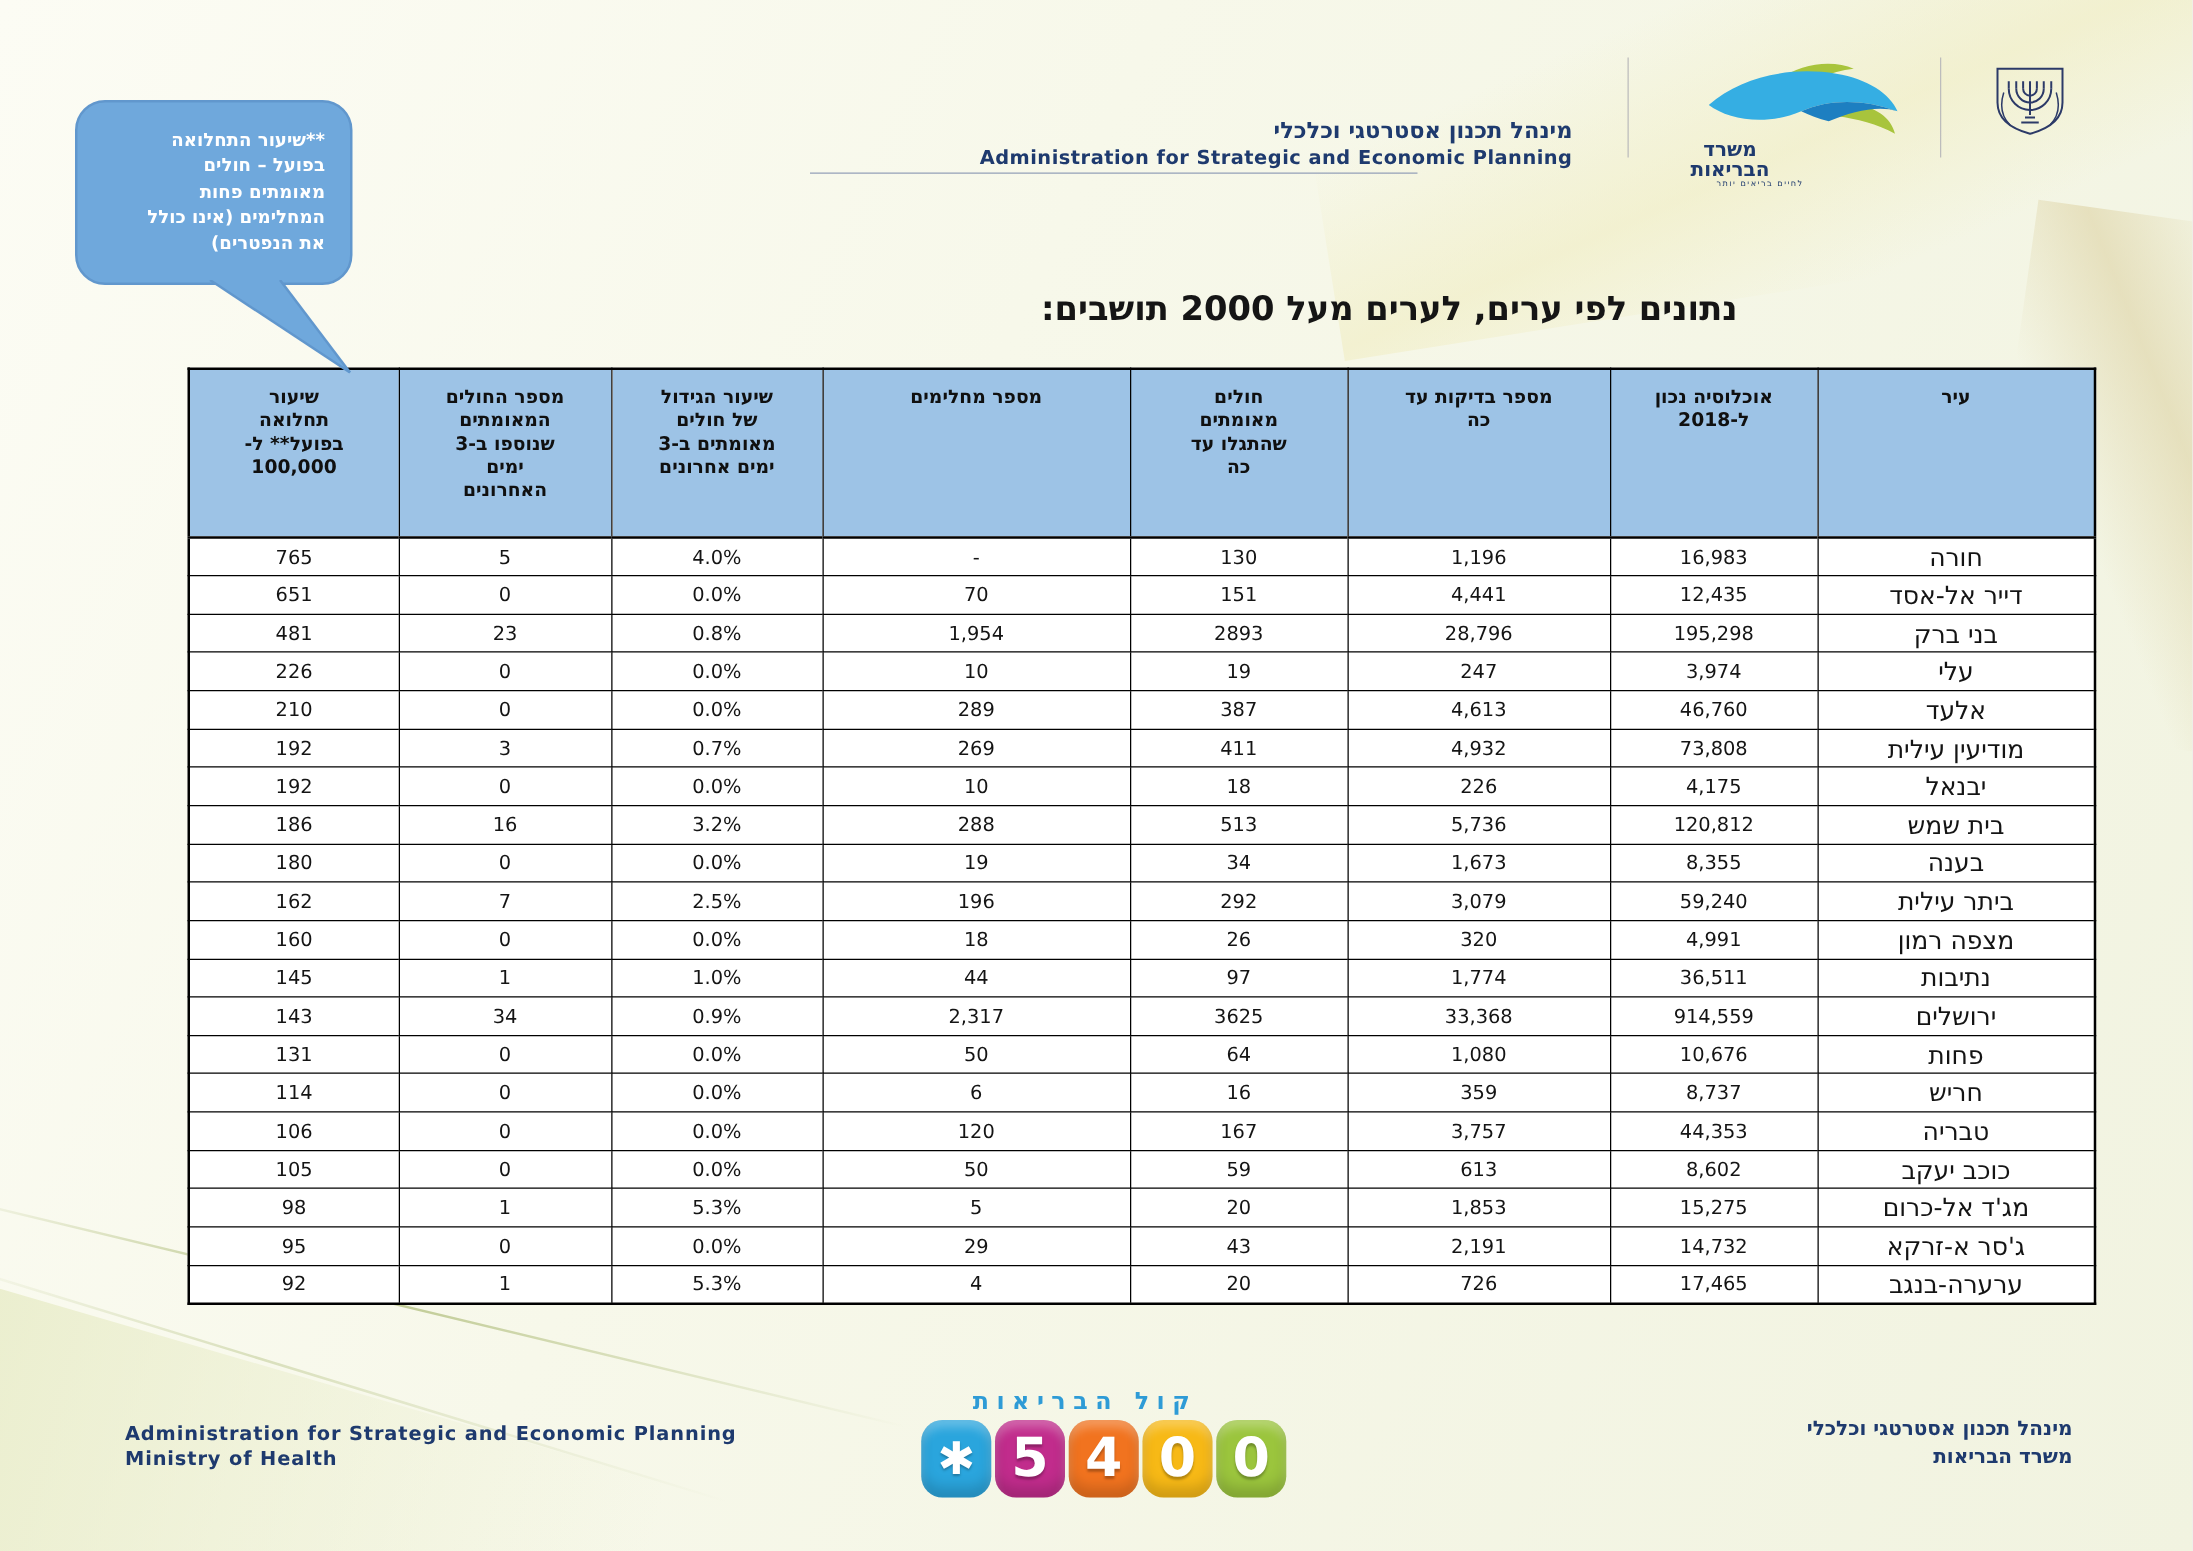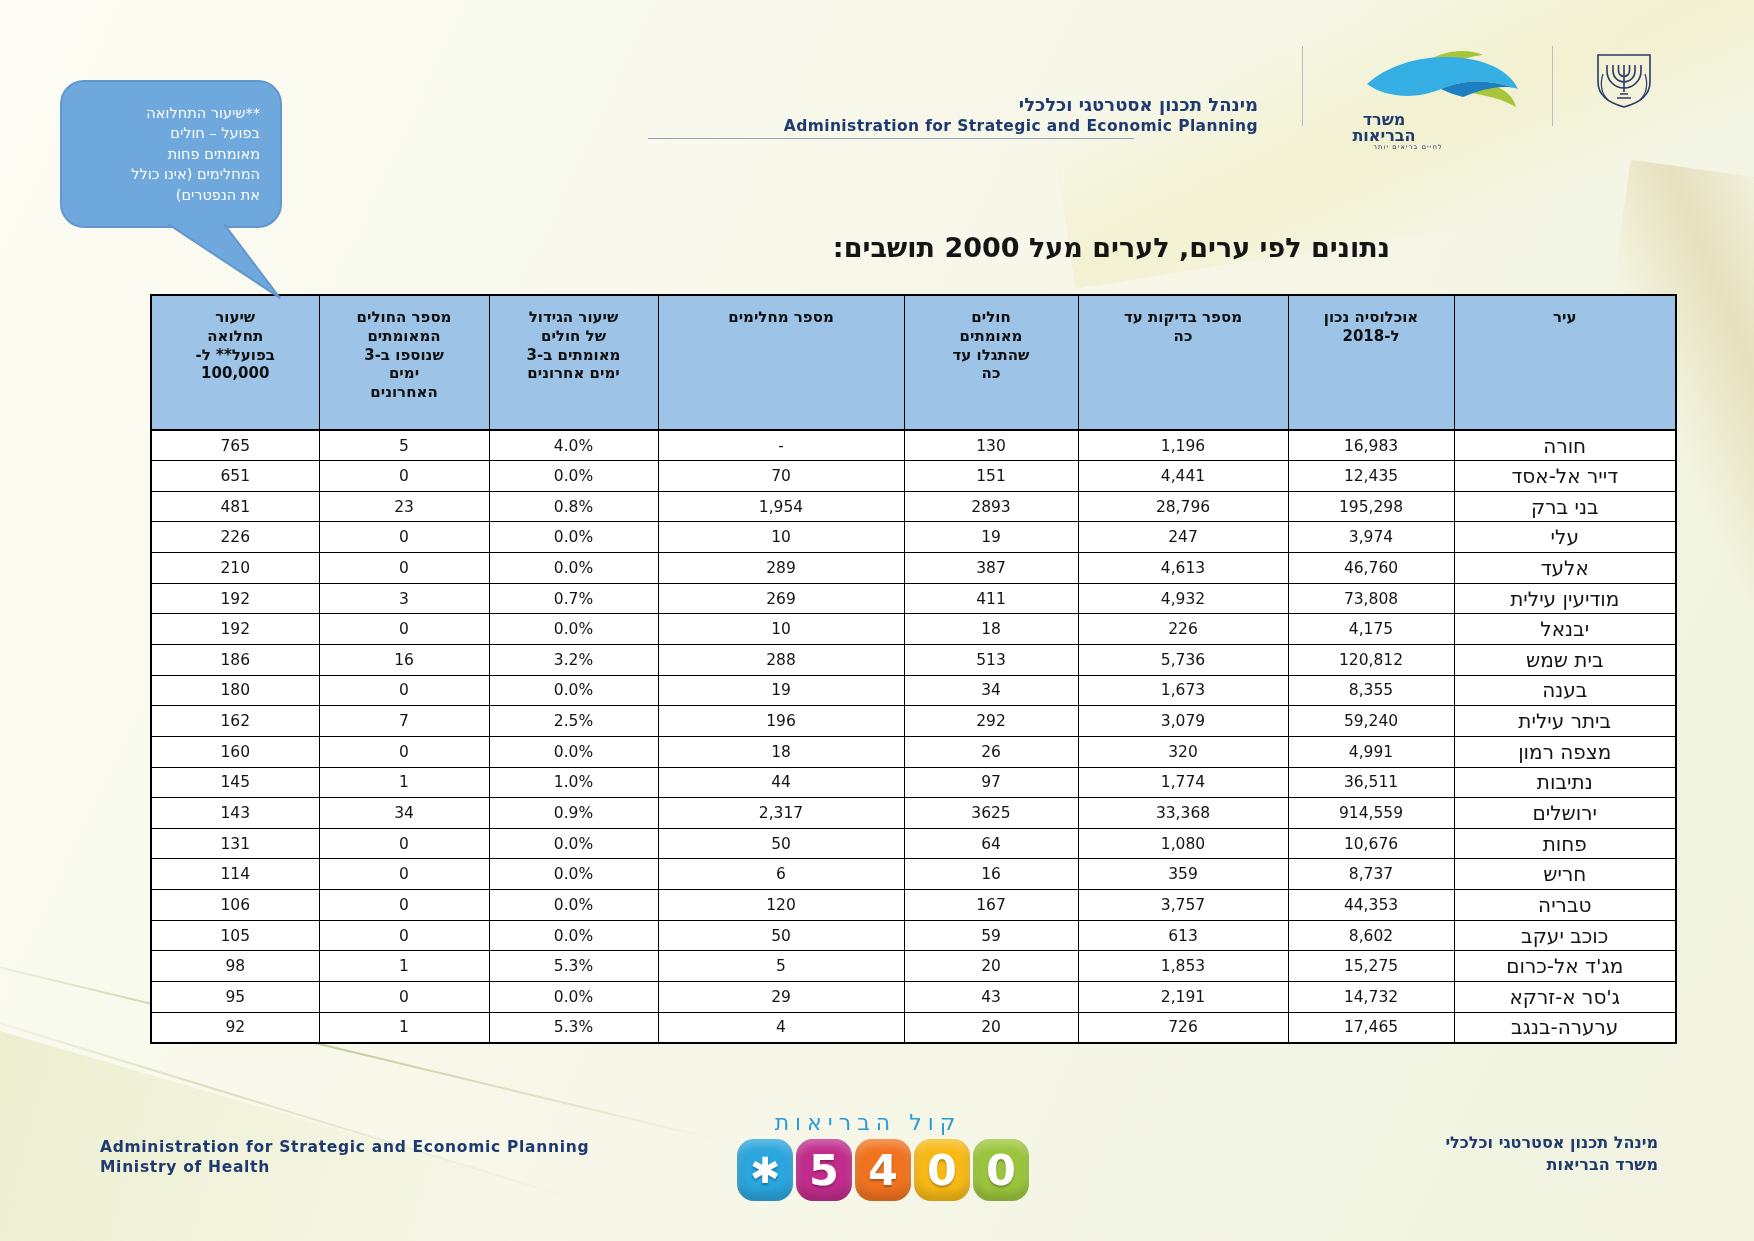--- a/index.html
+++ b/index.html
@@ -21,21 +21,21 @@
   .sw-line2{position:absolute;left:-60px;top:1004px;width:700px;height:2px;opacity:.5;
     background:linear-gradient(90deg,rgba(196,205,148,0),rgba(180,193,130,.9) 40%,rgba(196,205,148,0) 96%);
     transform:rotate(17deg);transform-origin:left center;}
   .corner{position:absolute;left:0;bottom:0;width:720px;height:300px;
     background:linear-gradient(105deg,rgba(232,236,200,.85),rgba(232,236,200,0) 75%);
     clip-path:polygon(0 30%,100% 100%,0 100%);}
 
   
   .callout{position:absolute;left:60px;top:80px;width:222px;height:148px;box-sizing:border-box;
     background:#6fa8dc;border:2px solid #6197cd;border-radius:24px;z-index:3;
-    display:flex;align-items:center;padding:6px 20px 6px 12px;}
+    display:flex;align-items:center;padding:6px 20px 6px 12px;font-weight:bold;}
   .callout-text{color:#fff;font-size:14.5px;line-height:1.42;text-align:right;direction:rtl;
     white-space:pre-line;width:100%;}
   .callout-tail{position:absolute;left:162px;top:224px;z-index:4;}
 
   
   .org-header{position:absolute;right:496px;top:94px;text-align:right;color:#1e3a6e;}
   .org-he{font-size:18px;font-weight:bold;direction:rtl;}
   .org-en{font-size:15.5px;font-weight:bold;letter-spacing:.4px;margin-top:2px;}
   .header-rule{position:absolute;left:648px;top:138px;width:486px;height:1px;background:#94a0b8;}
   .divider{position:absolute;top:46px;width:1px;height:80px;background:#bcbcbc;}
@@ -63,21 +63,21 @@
   .cities tbody tr{height:30.65px;}
   .cities td{text-align:center;vertical-align:middle;font-size:15.5px;color:#141414;padding:0 4px;}
   .cities td.city{font-size:20px;}
 
   
   .footer-left{position:absolute;left:100px;top:1137px;color:#1e3a6e;font-weight:bold;
     font-size:15.5px;letter-spacing:.7px;line-height:1.32;}
   .footer-right{position:absolute;right:96px;top:1132px;color:#1e3a6e;font-weight:bold;
     font-size:16px;line-height:1.35;text-align:right;direction:rtl;}
   .kol-logo{position:absolute;left:737px;top:1110px;width:302px;}
-  .kol-title{color:#2e9bd6;font-weight:normal;font-size:22px;letter-spacing:6px;direction:rtl;
+  .kol-title{color:#2e9bd6;font-weight:bold;font-size:19px;letter-spacing:6px;direction:rtl;
     text-align:center;padding-right:40px;margin-bottom:4px;}
   .kol-squares{display:flex;gap:3px;}
   .kol-sq{width:56px;height:62px;border-radius:17px;display:flex;align-items:center;justify-content:center;
     color:#fff;font-weight:bold;font-size:43px;text-shadow:0 2px 2px rgba(0,0,0,.28);
     box-shadow:inset 0 -8px 10px rgba(0,0,0,.16),inset 0 6px 8px rgba(255,255,255,.28);}
   .kol-sq.star{font-size:36px;}
 </style>
 </head>
 <body>
 

